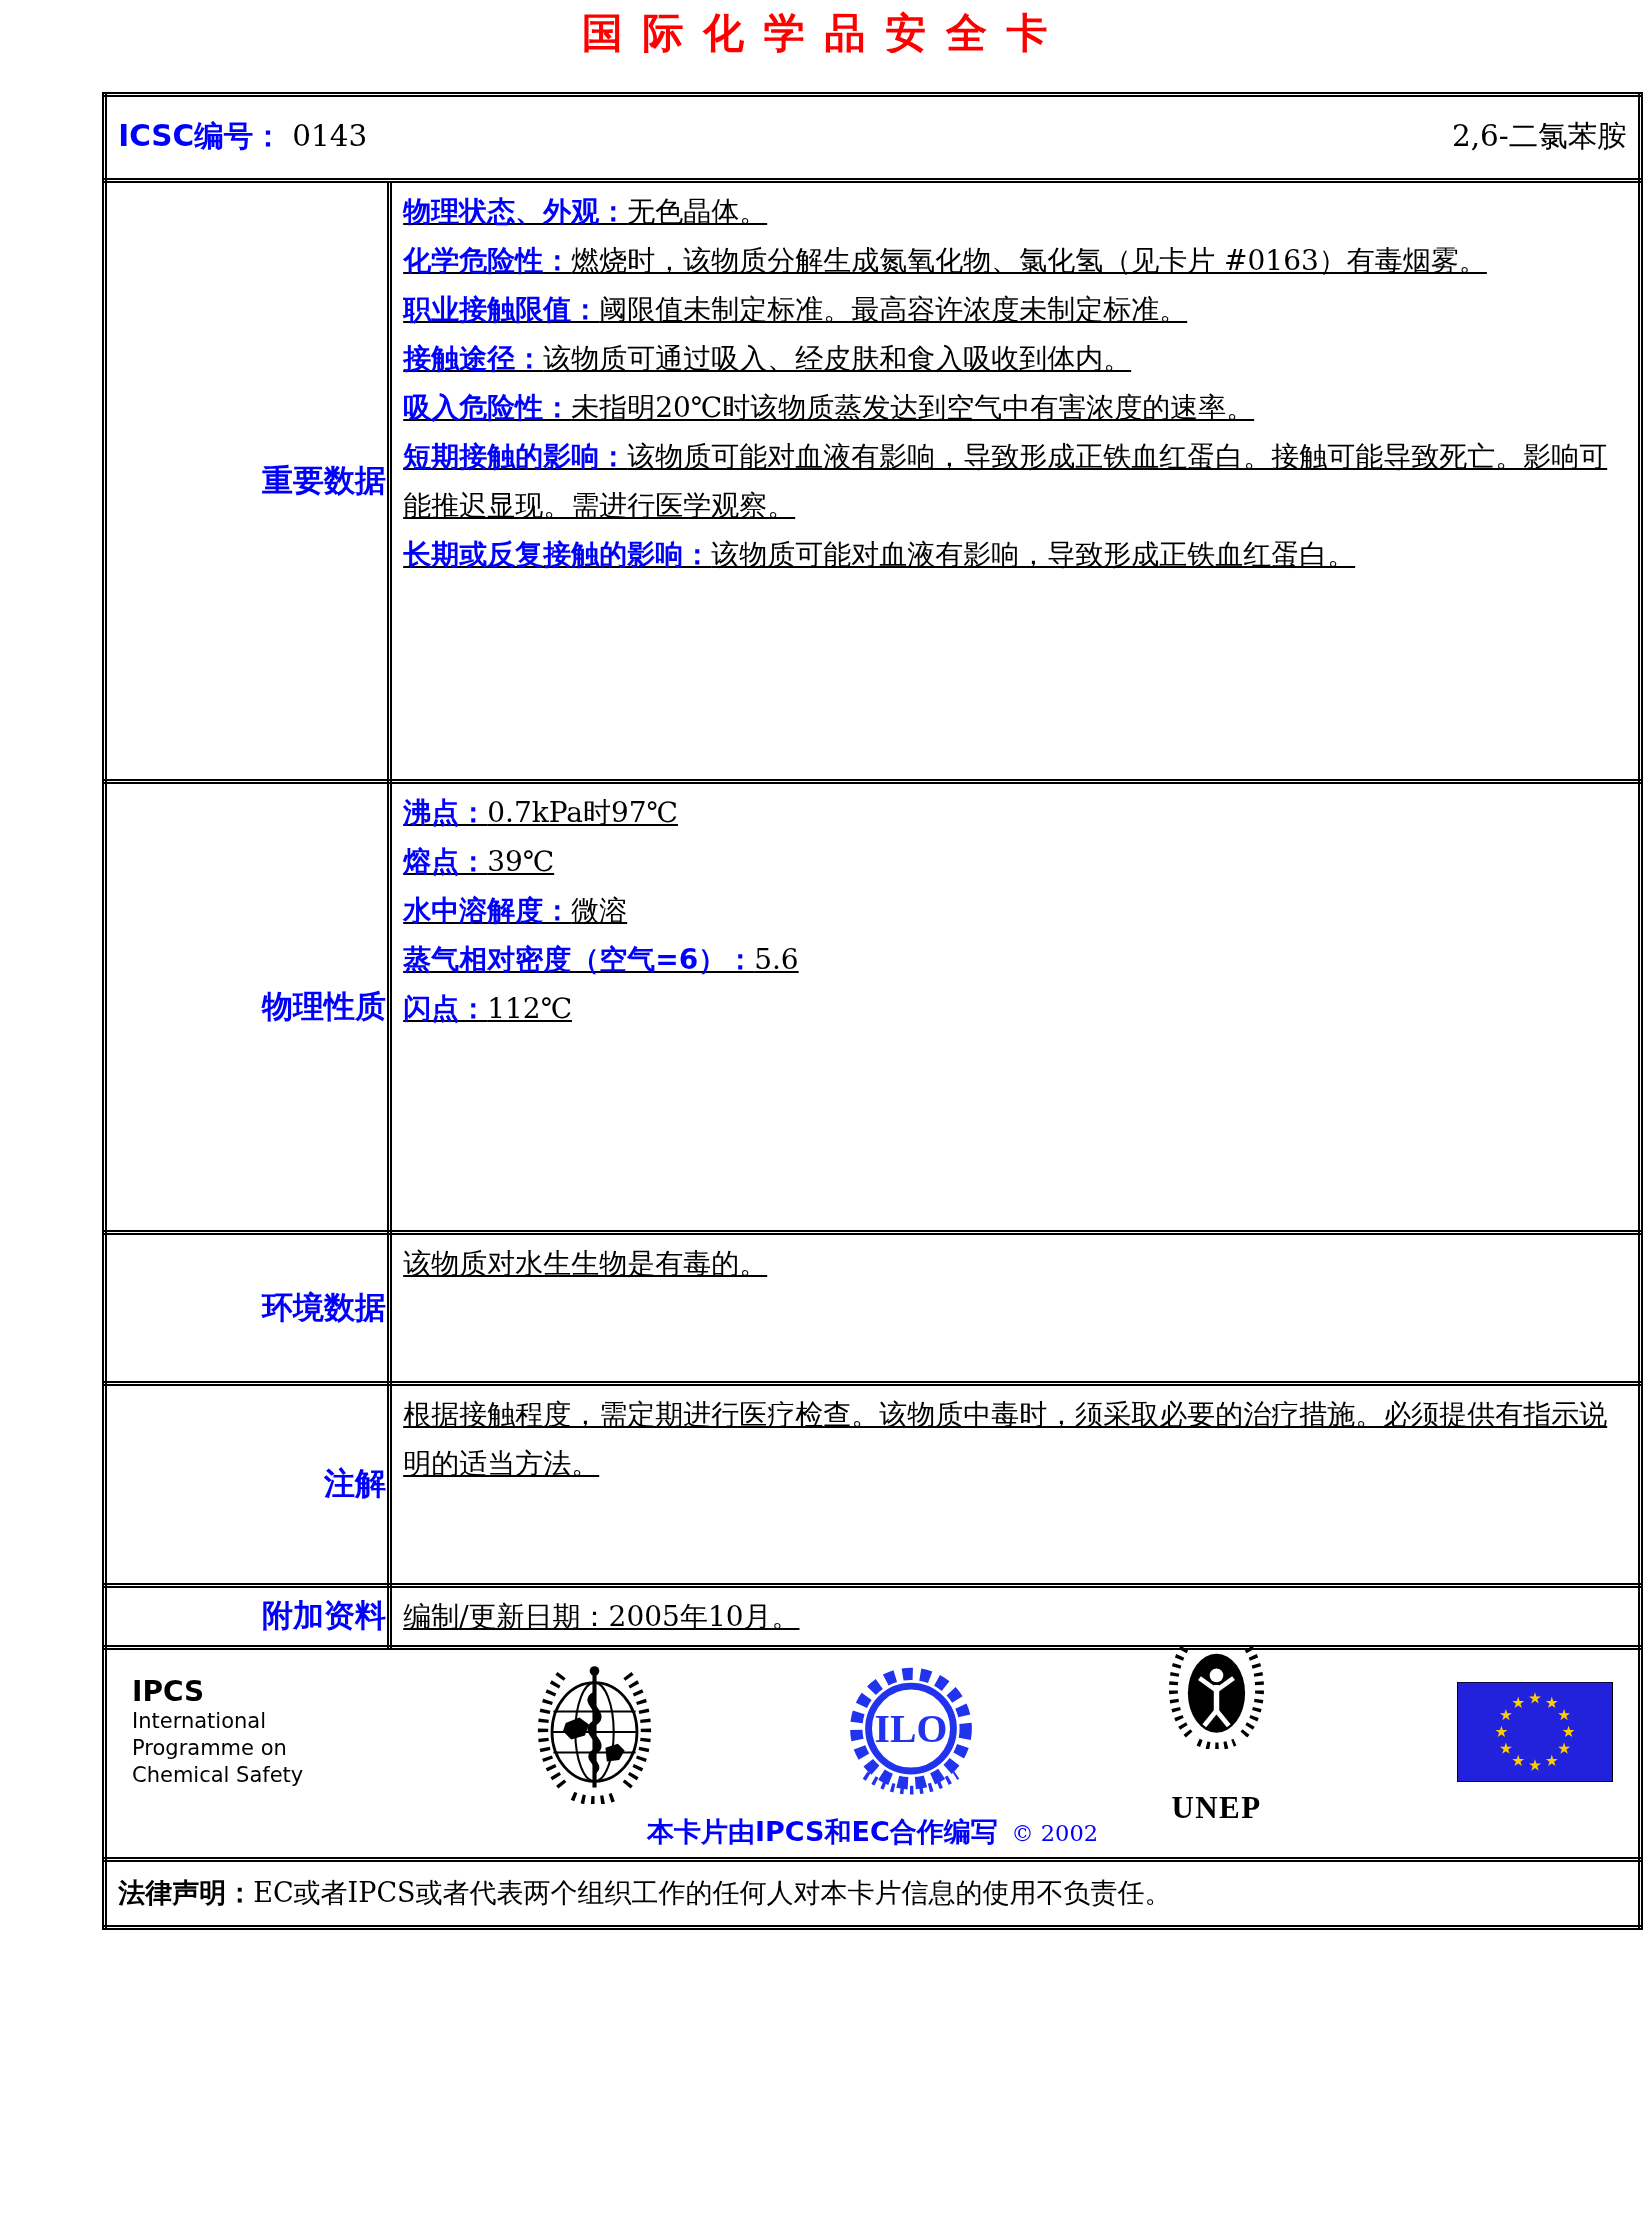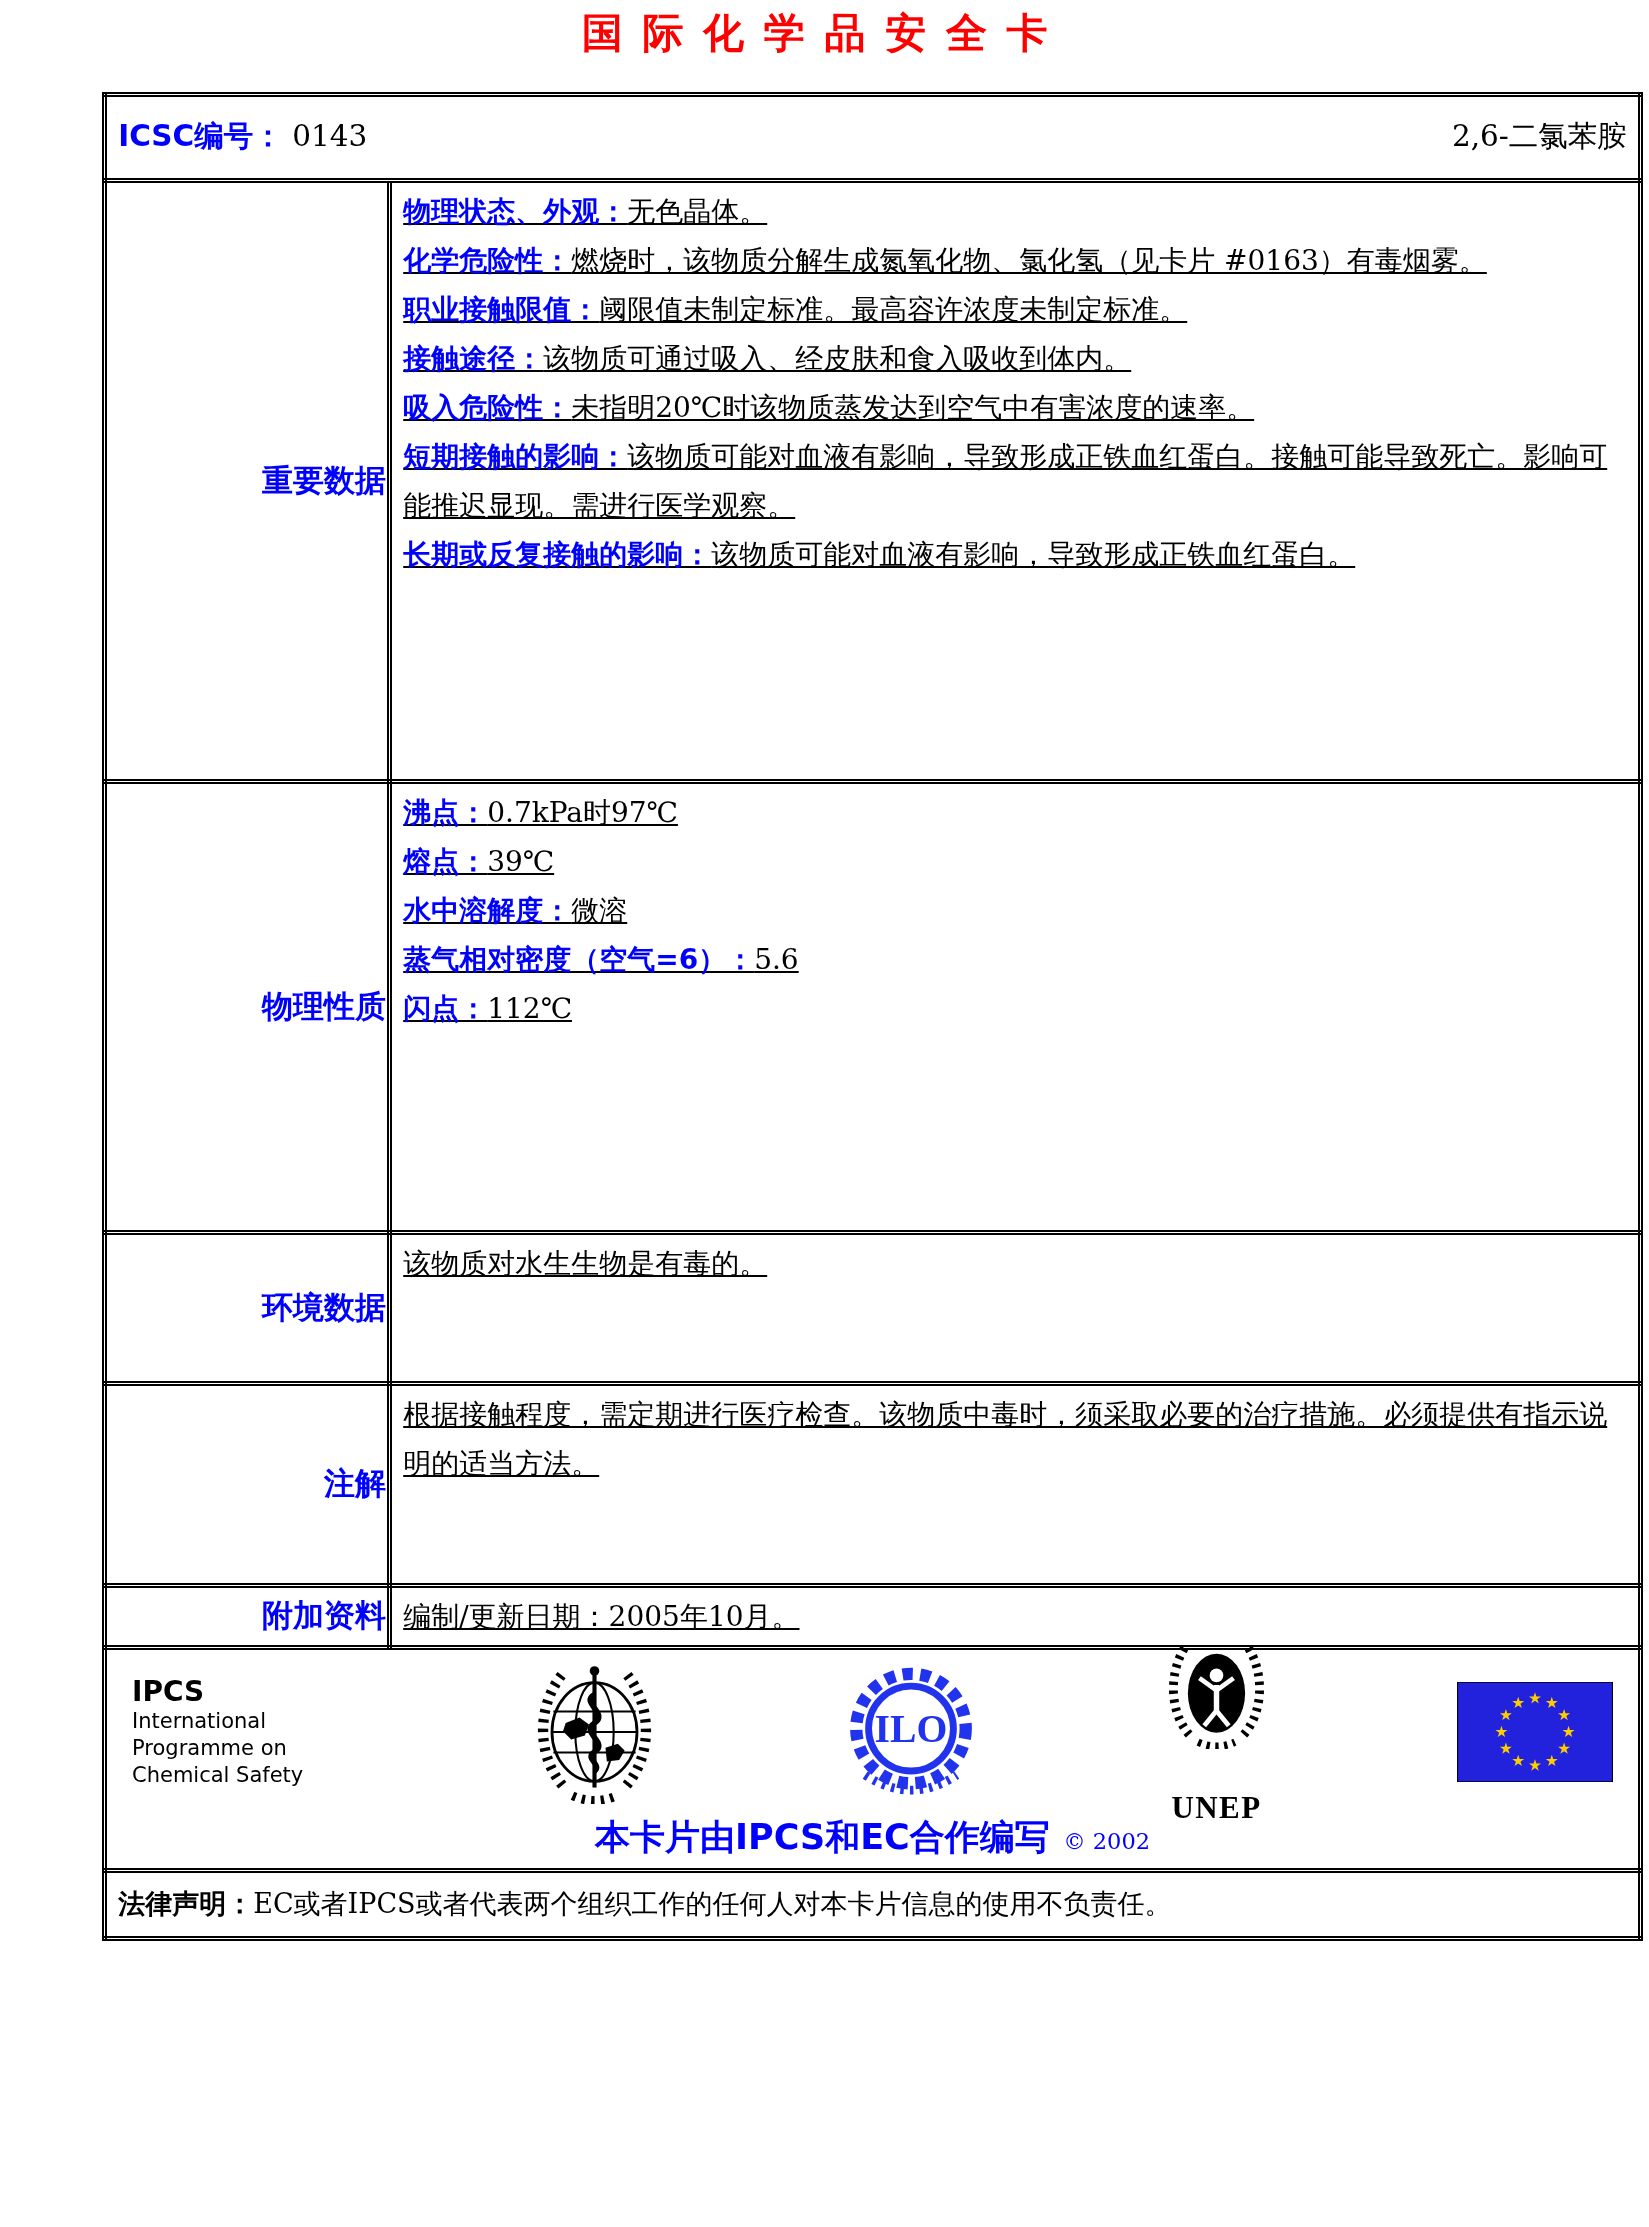--- a/index.html
+++ b/index.html
@@ -37,21 +37,21 @@
 
   .logos-cell { vertical-align:top; padding:11.2px 25px 7px 25px; }
   .logos-flex { display:flex; justify-content:space-between; align-items:center; height:141px; }
   .ipcs-block { font-family:"DejaVu Sans", sans-serif; width:211px; }
   .ipcs-title { font-weight:bold; font-size:28px; margin:0 0 0 0; }
   .ipcs-line  { font-size:21px; line-height:27px; margin:0; }
   .unep-block { text-align:center; }
   .unep-word  { font-family:"Liberation Serif", serif; font-weight:bold; font-size:31px;
                 letter-spacing:1.4px; line-height:31px;margin-top:40px; }
   .caption { text-align:center; margin-top:11.2px; color:#0000FF; }
-  .caption-main { font-family:"DejaVu Sans", sans-serif; font-weight:bold; font-size:35px; }
+  .caption-main { font-family:"DejaVu Sans", sans-serif; font-weight:bold; font-size:27px; }
   .caption-copy { font-size:22.5px; margin-left:9.8px; }
 
   .legal-cell { padding:5.6px 11.2px; font-size:27px; vertical-align:middle; }
   .legal-lbl  { font-family:"DejaVu Sans", sans-serif; font-weight:bold; }
 </style>
 </head>
 <body>
 
 <div class="page">
 

